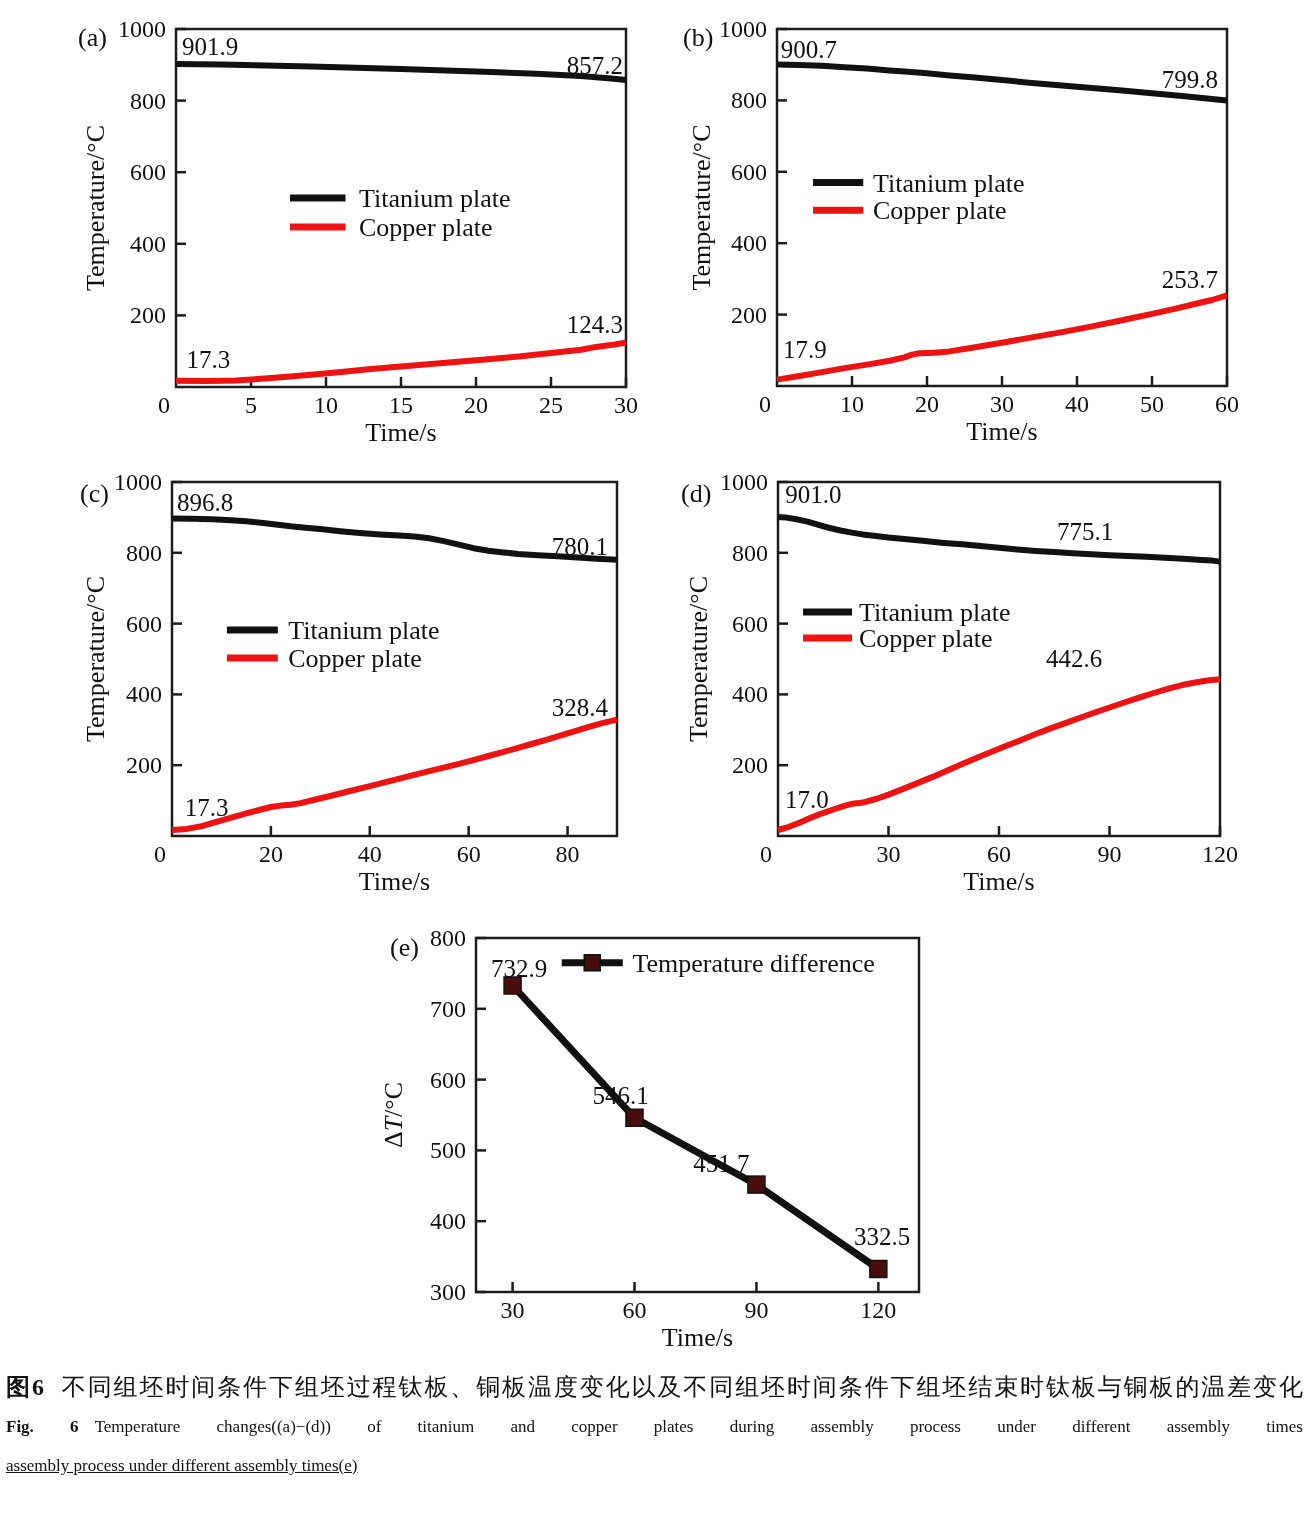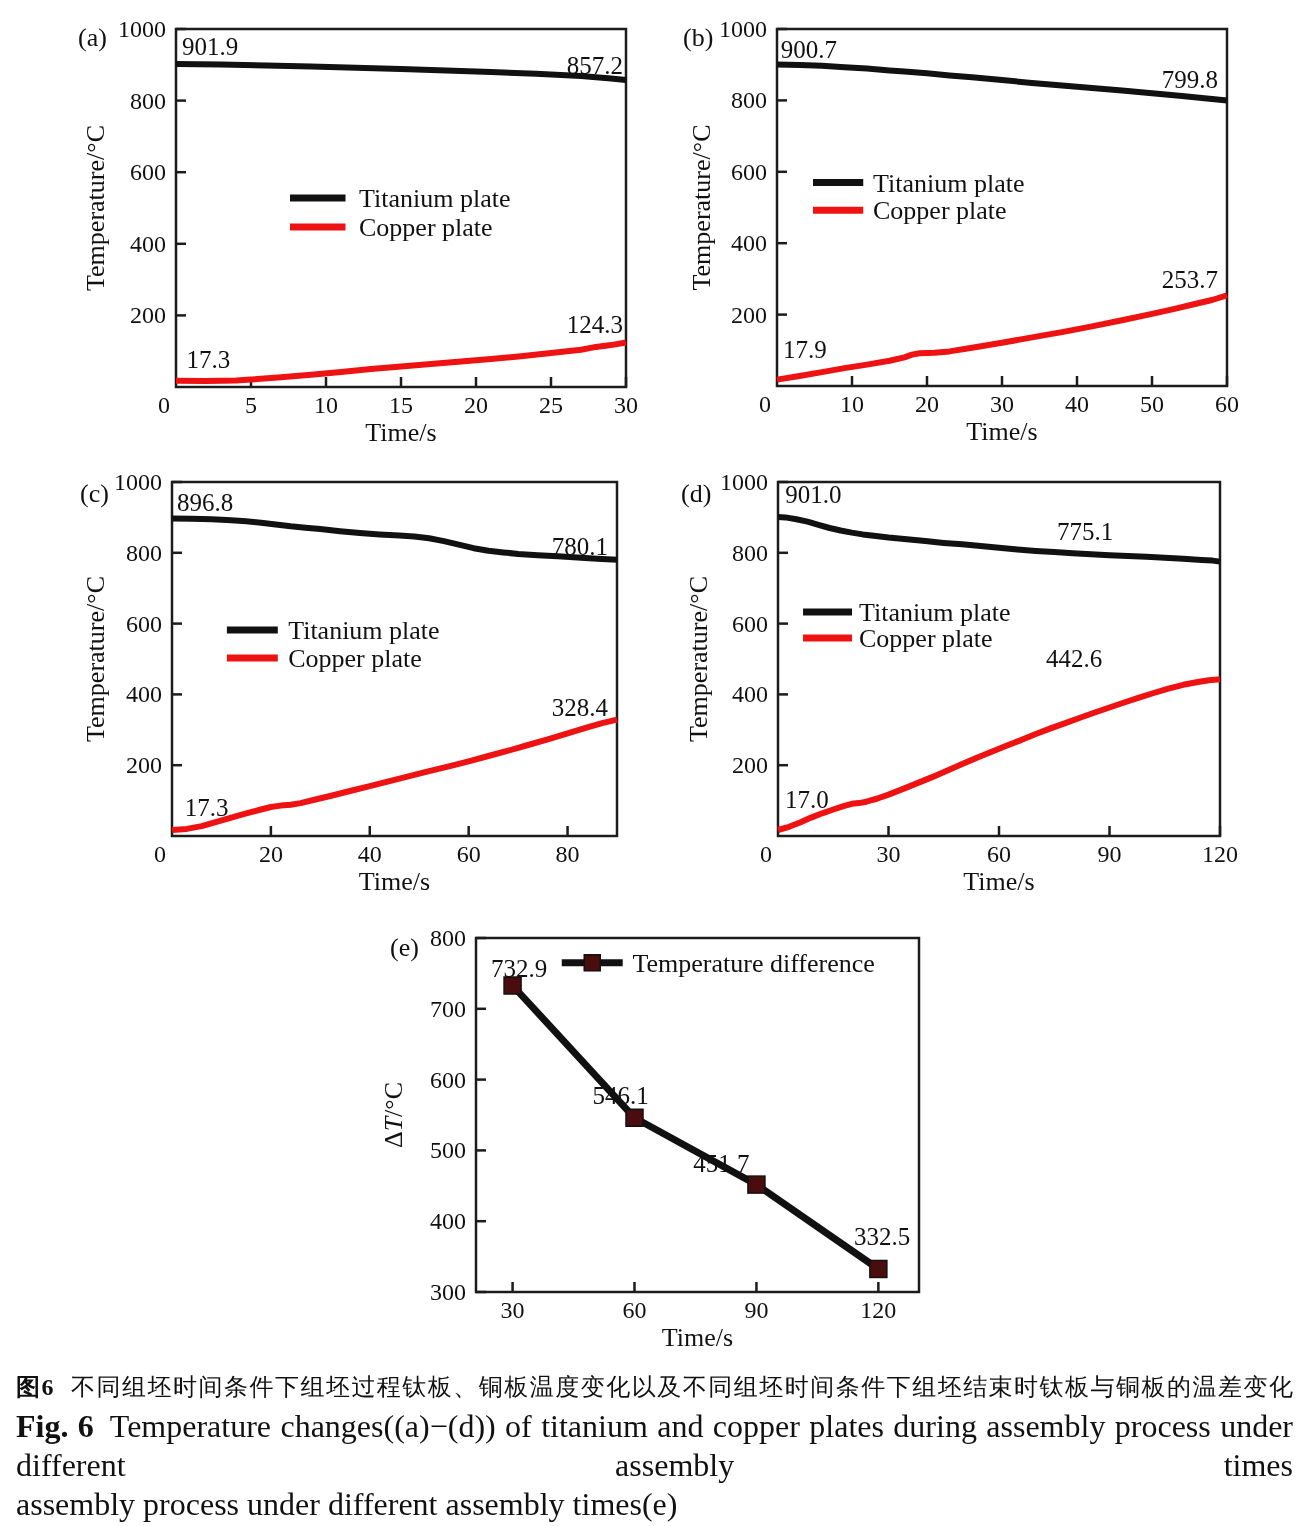--- a/index.html
+++ b/index.html
@@ -1,23 +1,23 @@
 <!DOCTYPE html>
 <html><head>
 <meta charset="utf-8">
 <style>
   html,body{margin:0;padding:0;background:#ffffff;}
   body{width:1309px;height:1526px;position:relative;font-family:"Liberation Serif", serif;color:#111;}
   #figure-svg{position:absolute;left:0;top:0;}
   #figure-svg text{font-family:"Liberation Serif", serif;fill:#111;}
-  .caption{position:absolute;left:0;top:1368px;width:1309px;padding:0 16px;box-sizing:border-box;}
+  .caption{position:absolute;left:0;top:1368px;width:1309px;padding:0 6px;box-sizing:border-box;}
   .cap-line{margin:0;line-height:39px;text-align:justify;text-align-last:justify;}
-  .cap-line.last{text-align:center;text-align-last:left;}
+  .cap-line.last{text-align:center;text-align-last:left;text-decoration:underline;}
   .cap-line.zh{font-size:24px;}
-  .cap-line.en{font-size:32px;}
+  .cap-line.en{font-size:17px;}
   .cap-label{font-weight:bold;margin-right:16px;white-space:nowrap;}
 </style>
 </head>
 <body>
 
 <div class="page">
   <svg id="figure-svg" width="1309" height="1368">
       <g>
         <text x="78" y="46" font-size="26" text-anchor="start">(a)</text>
         <rect x="176" y="29" width="450" height="358" fill="none" stroke="#1c1c1c" stroke-width="2.5"></rect>

